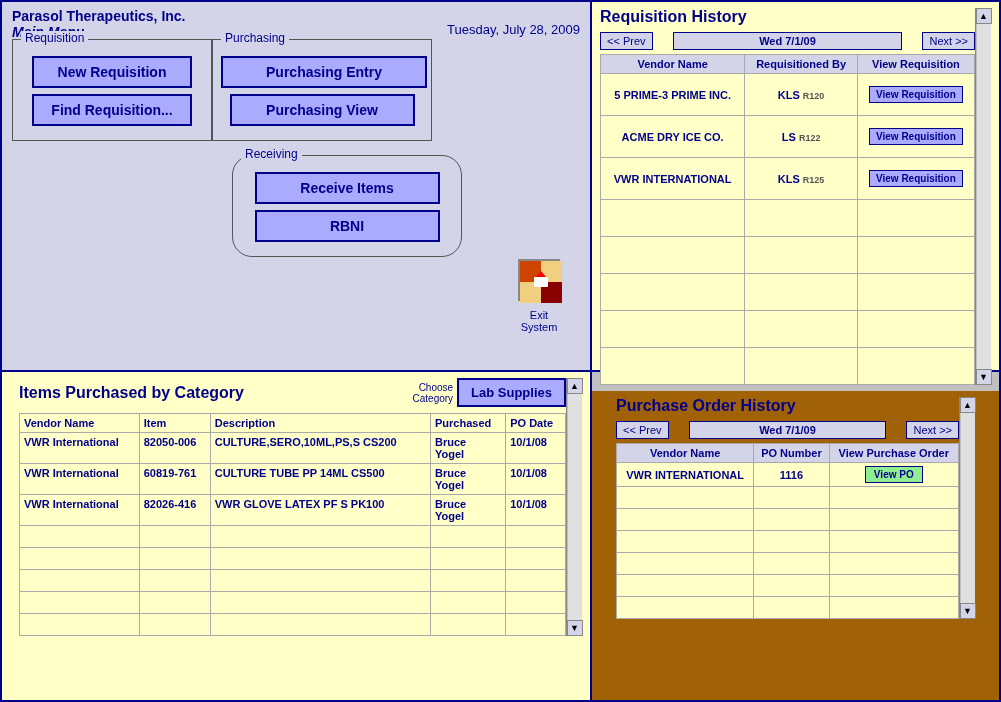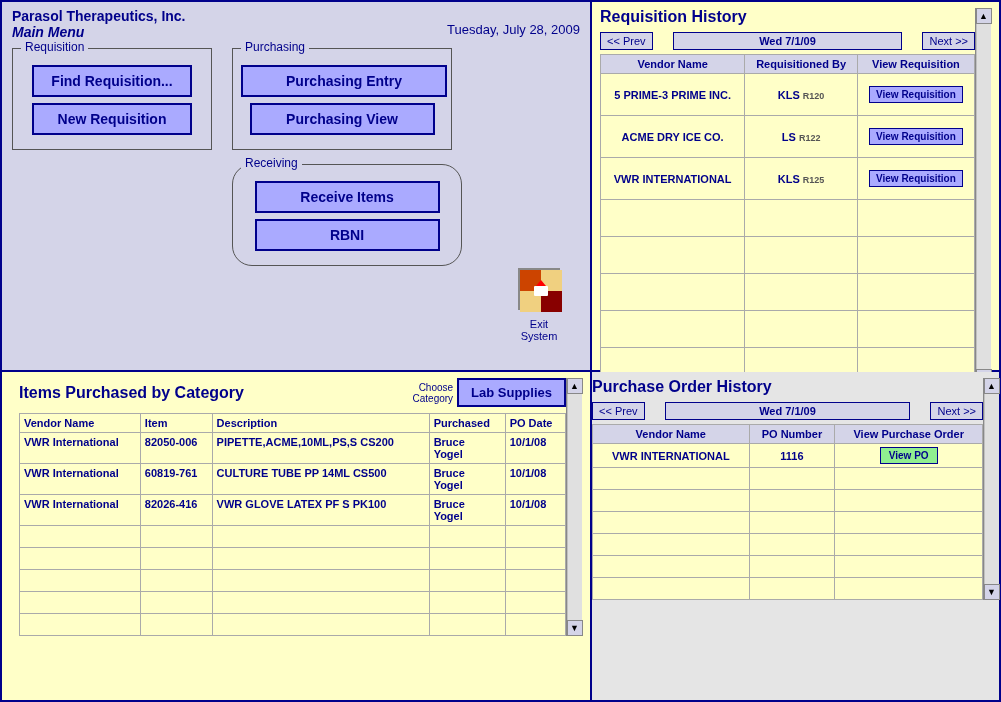--- a/index.html
+++ b/index.html
@@ -45,22 +45,21 @@
     }
     .date-line {
       text-align: right;
       font-size: 13px;
       color: #00008B;
       margin-top: -18px;
     }
     .panels-row {
       display: flex;
       flex-direction: row;
-      margin-top: 11px;
-      gap: 20px;
+      margin-top: 2px;
     }
     .group-box {
       border: 1px solid #555;
       position: relative;
       padding: 10px 8px 8px 8px;
       background: #d4d4e8;
     }
     .group-label {
       position: absolute;
       top: -9px;
@@ -243,22 +242,23 @@
       color: #00008B;
       font-weight: bold;
       vertical-align: top;
     }
     .items-table tr.empty-row td {
       height: 22px;
     }
     
     .po-panel {
       flex: 1;
-      background: #e5e5e5;
-      padding: 6px 0;
+      background: #a16207;
+      padding: 6px 24px;
+      margin-top: 19px;
     }
     .po-table {
       width: 100%;
       border-collapse: collapse;
       font-size: 11px;
     }
     .po-table th {
       background: #d4d4e8;
       border: 1px solid #aaa;
       padding: 3px 4px;
@@ -336,22 +336,22 @@
     <div class="left-panel">
       <div class="company-name">Parasol Therapeutics, Inc.</div>
       <div class="main-menu">Main Menu</div>
       <div class="date-line">Tuesday, July 28, 2009</div>
 
       <div class="left-content-wrapper">
         <div class="panels-row">
 
           <div class="group-box" style="width:200px;">
             <span class="group-label">Requisition</span>
+            <button class="action-btn">New Requisition</button>
             <button class="action-btn">Find Requisition...</button>
-            <button class="action-btn">New Requisition</button>
           </div>
 
           <div class="group-box" style="width:220px;">
             <span class="group-label">Purchasing</span>
             <button class="action-btn" style="width:206px;">Purchasing Entry</button>
             <button class="action-btn" style="width:185px;">Purchasing View</button>
           </div>
         </div>
 
         <div class="receiving-row" style="margin-left: 220px;">
@@ -466,21 +466,21 @@
                 <th>Description</th>
                 <th>Purchased</th>
                 <th>PO Date</th>
               </tr>
             </thead>
             <tbody id="items-body">
 
             <tr>
     <td>VWR International</td>
     <td>82050-006</td>
-    <td>PIPETTE,ACME,10ML,PS,S CS200</td>
+    <td>CULTURE,SERO,10ML,PS,S CS200</td>
     <td style="white-space:nowrap;">Bruce<br>Yogel</td>
     <td>10/1/08</td>
   </tr>
                 <tr>
     <td>VWR International</td>
     <td>60819-761</td>
     <td>CULTURE TUBE PP 14ML CS500</td>
     <td style="white-space:nowrap;">Bruce<br>Yogel</td>
     <td>10/1/08</td>
   </tr>

